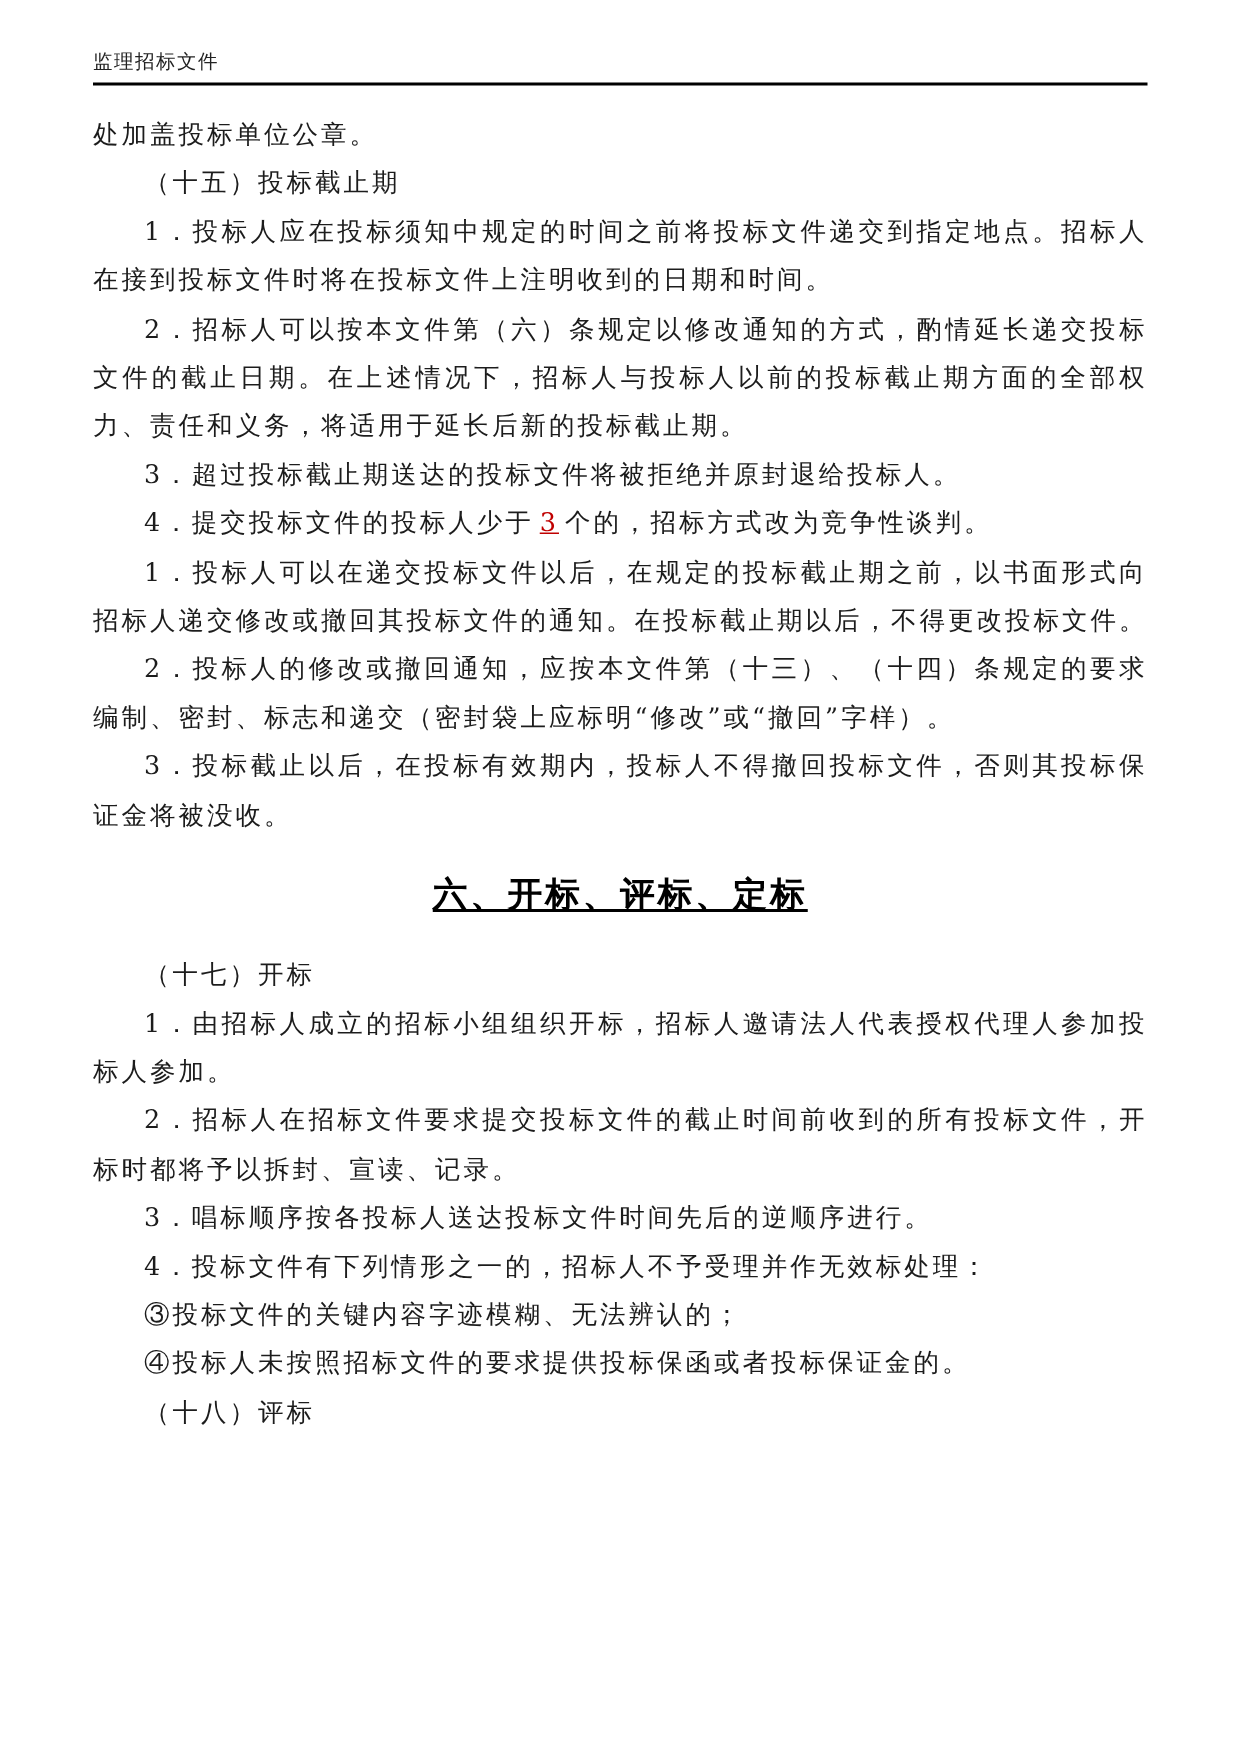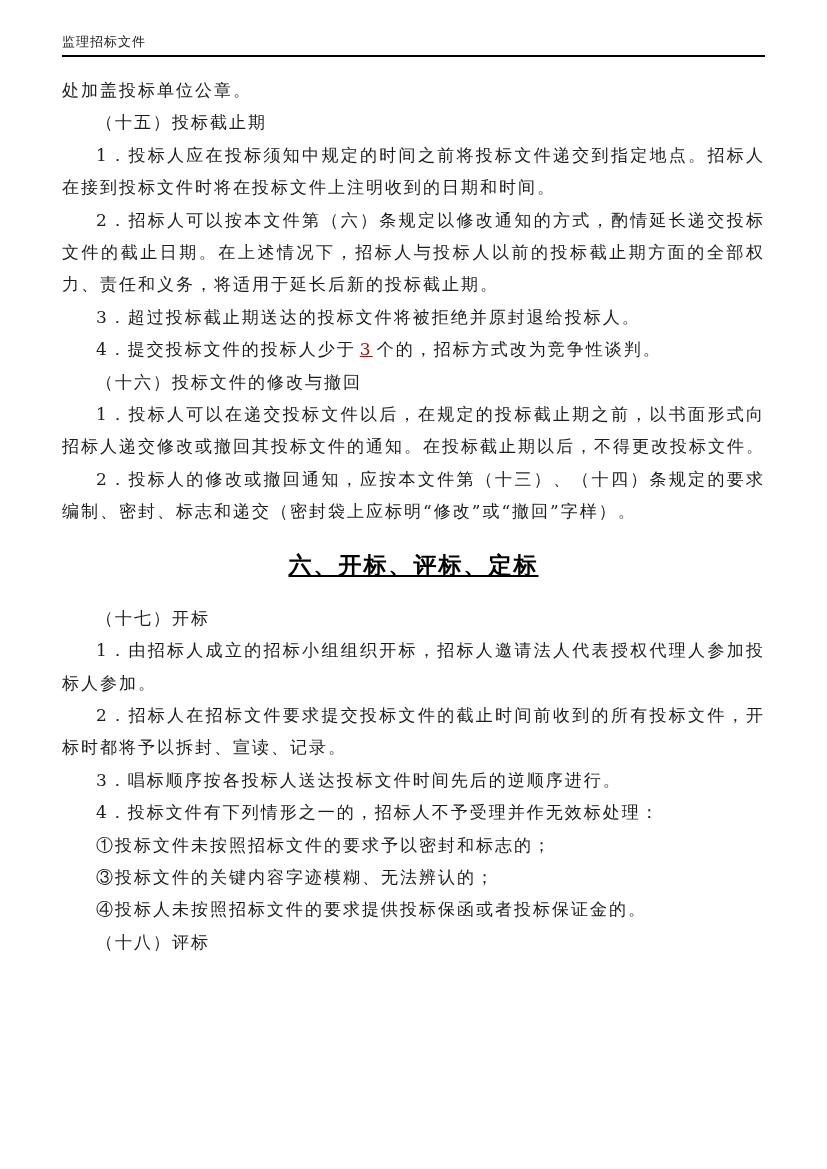--- a/index.html
+++ b/index.html
@@ -63,30 +63,29 @@
   <div class="doc-body">
 
     <p class="no-indent">处加盖投标单位公章。</p>
     <p>（十五）投标截止期</p>
     <p>1．投标人应在投标须知中规定的时间之前将投标文件递交到指定地点。招标人在接到投标文件时将在投标文件上注明收到的日期和时间。</p>
     <p>2．招标人可以按本文件第（六）条规定以修改通知的方式，酌情延长递交投标文件的截止日期。在上述情况下，招标人与投标人以前的投标截止期方面的全部权力、责任和义务，将适用于延长后新的投标截止期。</p>
     <p>3．超过投标截止期送达的投标文件将被拒绝并原封退给投标人。</p>
 
     <p><span>4．提交投标文件的投标人少于</span><span class="hl" style="color: rgb(192, 0, 0); text-decoration-color: rgb(192, 0, 0);">3</span><span>个的，招标方式改为竞争性谈判。</span></p>
 
-    <p>（十六）投标文件的修改与撤回</p>
     <p>1．投标人可以在递交投标文件以后，在规定的投标截止期之前，以书面形式向招标人递交修改或撤回其投标文件的通知。在投标截止期以后，不得更改投标文件。</p>
     <p>2．投标人的修改或撤回通知，应按本文件第（十三）、（十四）条规定的要求编制、密封、标志和递交（密封袋上应标明“修改”或“撤回”字样）。</p>
+    <p>3．投标截止以后，在投标有效期内，投标人不得撤回投标文件，否则其投标保证金将被没收。</p>
 
     <h1 class="section-heading">六、开标、评标、定标</h1>
 
     <p>（十七）开标</p>
     <p>1．由招标人成立的招标小组组织开标，招标人邀请法人代表授权代理人参加投标人参加。</p>
     <p>2．招标人在招标文件要求提交投标文件的截止时间前收到的所有投标文件，开标时都将予以拆封、宣读、记录。</p>
     <p>3．唱标顺序按各投标人送达投标文件时间先后的逆顺序进行。</p>
     <p>4．投标文件有下列情形之一的，招标人不予受理并作无效标处理：</p>
-    <p>①投标文件未按照招标文件的要求予以密封和标志的；</p>
     <p>③投标文件的关键内容字迹模糊、无法辨认的；</p>
     <p>④投标人未按照招标文件的要求提供投标保函或者投标保证金的。</p>
     <p>（十八）评标</p>
 
   </div>
 </div>
 
 </body></html>

